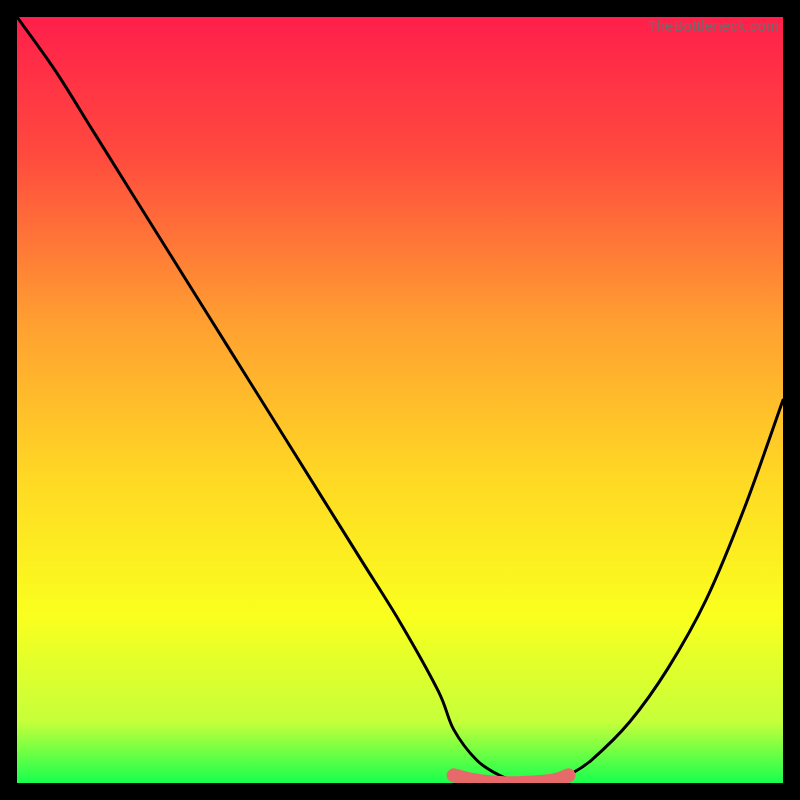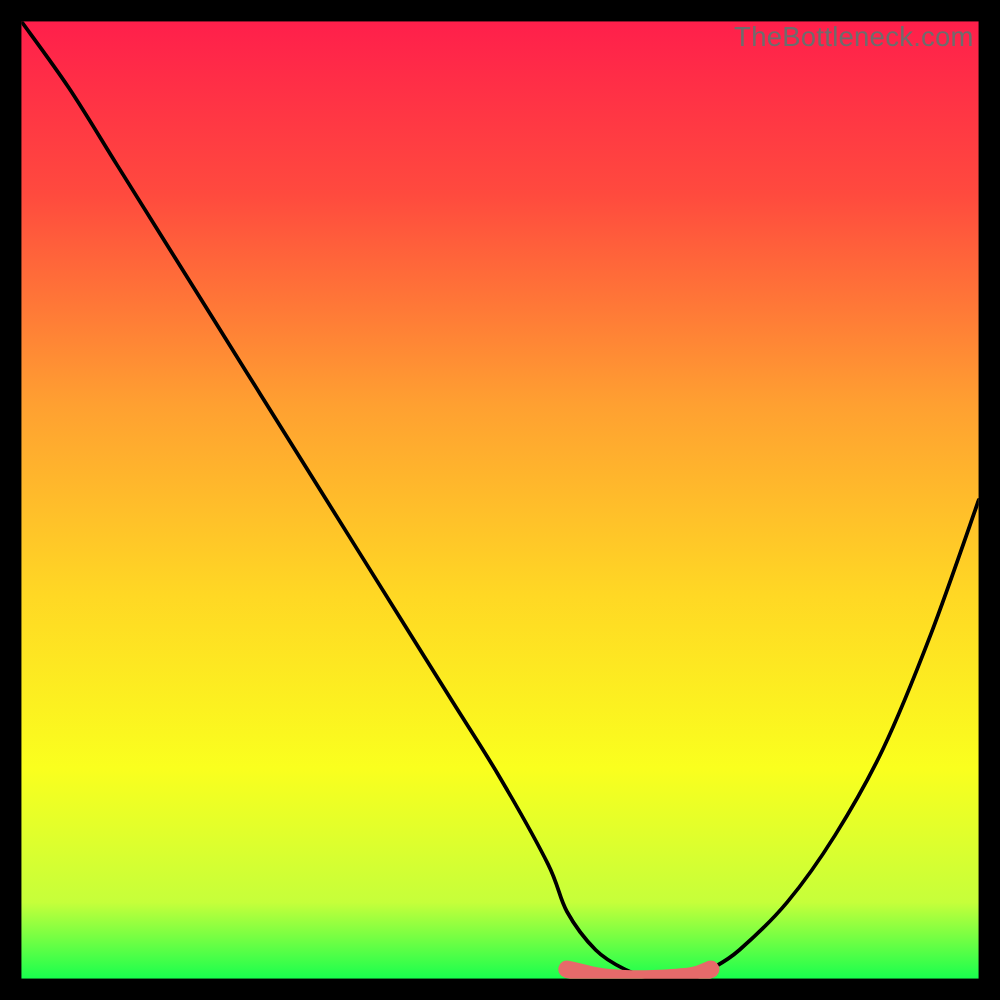--- a/index.html
+++ b/index.html
@@ -24,21 +24,21 @@
     left: 0;
     top: 0;
     width: 766px;
     height: 766px;
   }
   .watermark {
     position: absolute;
     top: 0;
     right: 4px;
     color: #6d6d6d;
-    font-size: 22px;
+    font-size: 15px;
     font-weight: 500;
     letter-spacing: 0.2px;
     user-select: none;
   }
 </style>
 </head>
 <body>
 
 <div class="frame">
   <svg class="plot" viewBox="0 0 766 766" preserveAspectRatio="none">

